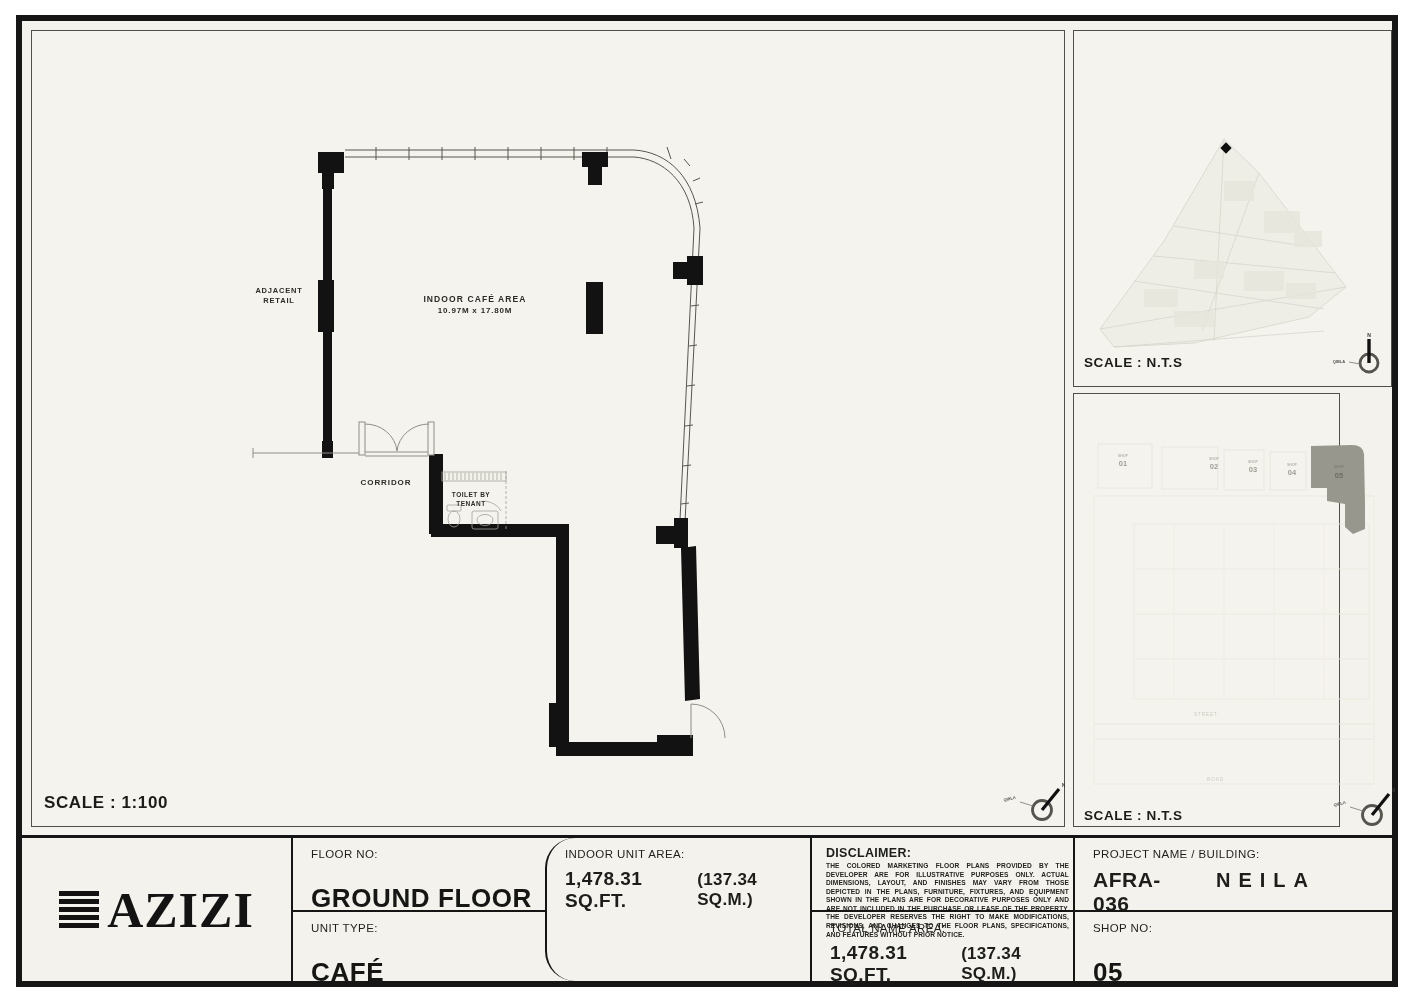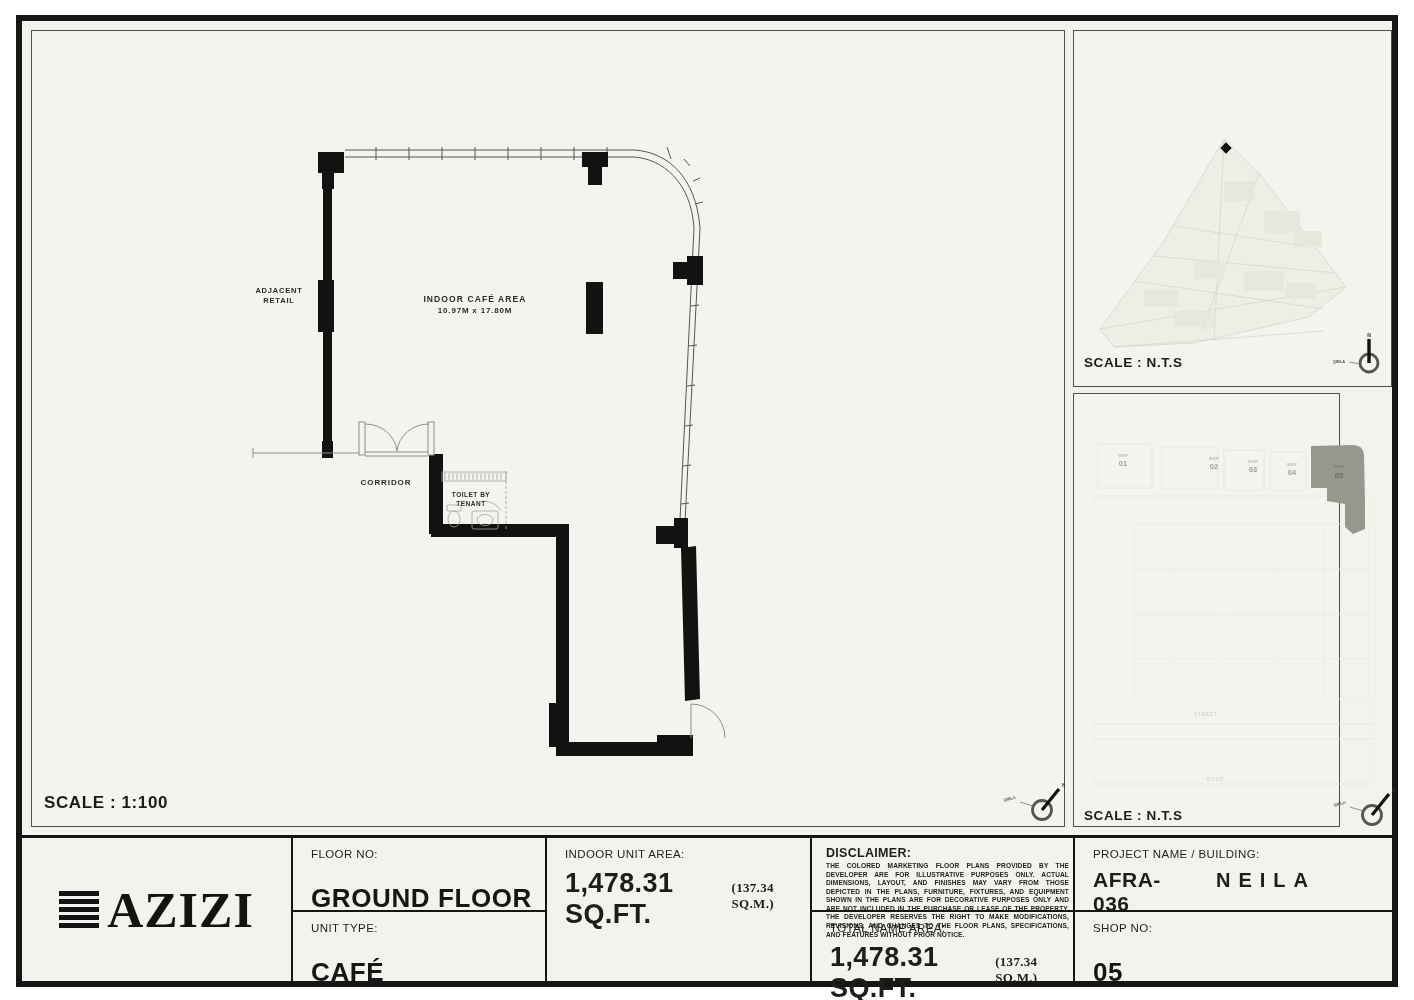--- a/index.html
+++ b/index.html
@@ -25,30 +25,30 @@
   .compass-map{left:1324px;top:330px;}
   .compass-site{left:1328px;top:781px;}
 
   
   .tb{position:absolute;left:22px;top:835px;width:1370px;height:146px;
       border-top:3px solid #151515;display:flex;box-sizing:border-box;background:#f3f2ec;}
   .tb-col{box-sizing:border-box;display:flex;flex-direction:column;}
   .tb-col + .tb-col{border-left:2.5px solid #151515;}
   .col-logo{width:269px;align-items:center;justify-content:center;}
   .col-floor{width:254px;}
-  .col-area{width:265px;}
+  .col-area{width:265px;border-radius:30px;}
   .col-disc{width:263px;}
   .col-proj{flex:1;}
   .tb-cell{box-sizing:border-box;height:72px;padding:10px 10px 12px 18px;}
   .tb-cell.row2{height:58px;border-top:2.5px solid #151515;}
   .tb-label{font-size:11.5px;letter-spacing:.4px;color:#1f1f1d;font-weight:400;}
   .tb-value{margin-top:23px;font-size:26px;font-weight:700;letter-spacing:.6px;color:#161614;}
   .val-row{display:flex;align-items:baseline;gap:9px;margin-top:8px;}
-  .val-big{font-size:27px;font-weight:700;letter-spacing:.4px;}
-  .val-small{font-size:13px;font-weight:700;letter-spacing:.3px;font-family:Liberation Serif, serif;}
+  .val-big{font-size:19px;font-weight:700;letter-spacing:.4px;}
+  .val-small{font-size:17px;font-weight:700;letter-spacing:.3px;}
   .proj-row{display:flex;align-items:baseline;justify-content:space-between;margin-top:8px;padding-right:66px;gap:32px;}
   .proj-name{font-size:21px;font-weight:700;letter-spacing:.5px;}
   .proj-building{font-size:20px;font-weight:700;letter-spacing:8px;}
   .disc-cell{padding:8px 4px 0 14px;height:72px;box-sizing:border-box;}
   .disc-label{font-size:12.5px;font-weight:700;letter-spacing:.3px;}
   .disc-body{margin-top:2px;font-size:6.6px;font-weight:700;line-height:1.3;text-align:justify;color:#232321;letter-spacing:.1px;}
 
   
   .azizi-logo{display:flex;align-items:center;gap:8px;}
   .logo-bars{width:40px;display:flex;flex-direction:column;gap:3.5px;}

